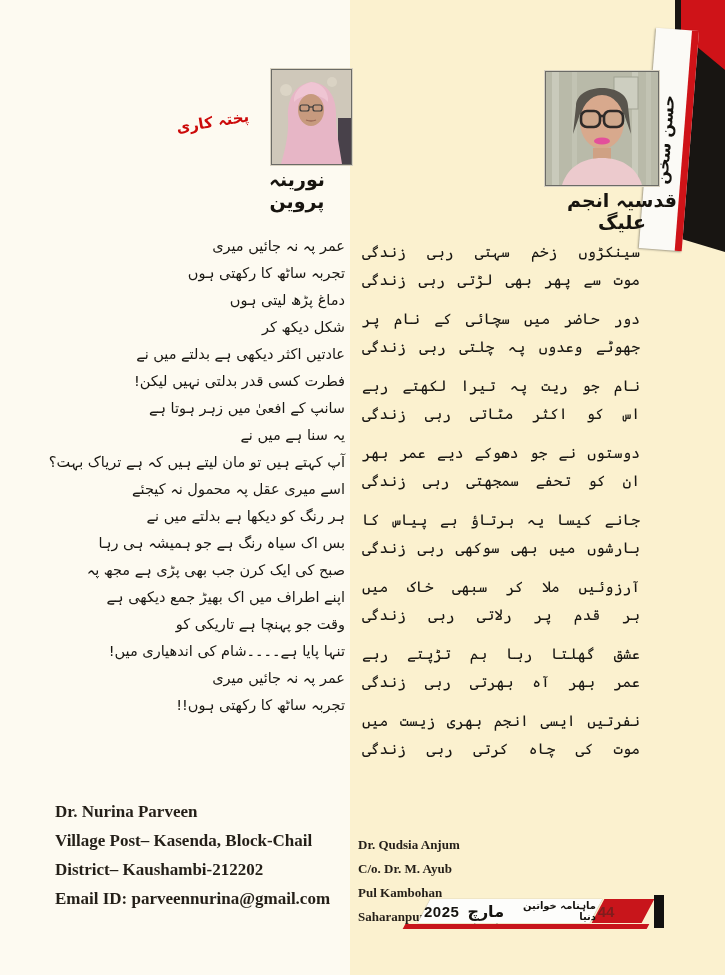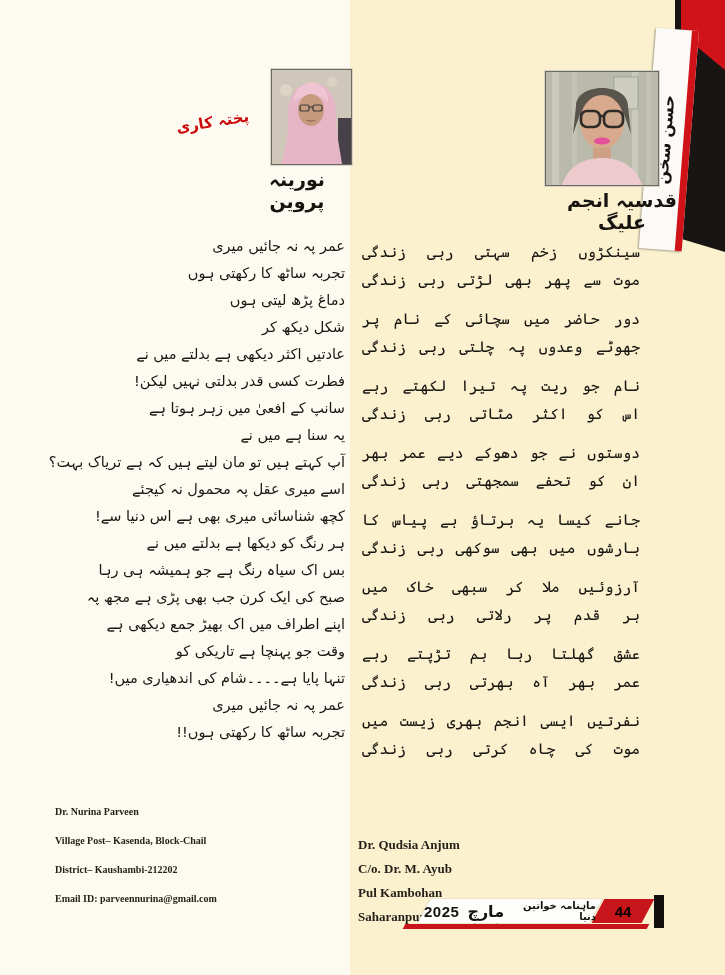--- a/index.html
+++ b/index.html
@@ -39,41 +39,41 @@
   
   .poem-left{position:absolute;right:380px;top:233px;width:300px;direction:rtl;text-align:right;
              font-family:"DejaVu Sans",sans-serif;font-size:14.5px;line-height:27px;color:#191712;}
   .ghazal{position:absolute;left:362px;top:238px;width:278px;direction:rtl;
           font-family:Liberation Serif, serif;font-size:15px;color:#191712;}
   .couplet{margin-bottom:11px;}
   .couplet .hemistich{line-height:28px;text-align:justify;text-align-last:justify;}
 
   
   .contact{position:absolute;color:#241f18;}
-  .contact-left{left:55px;top:797px;font-size:10px;line-height:29px;}
+  .contact-left{left:55px;top:797px;font-size:17px;line-height:29px;}
   .contact-right{left:358px;top:833px;font-size:13px;line-height:24px;}
   .contact .c-name{font-weight:bold;}
   .contact div{font-weight:600;}
 
   
   .footer{position:absolute;left:402px;top:895px;width:268px;height:38px;
           font-family:"Liberation Sans",sans-serif;}
   .f-underline{position:absolute;left:2px;top:29px;width:244px;height:5px;background:#c8151b;
                transform:skewX(-28deg);}
   .f-white{position:absolute;left:22px;top:4px;width:172px;height:24px;background:#fdfdfb;
            transform:skewX(-28deg);box-shadow:0 0 1px rgba(0,0,0,.4);}
   .f-red{position:absolute;left:196px;top:4px;width:50px;height:24px;background:#c8151b;
          transform:skewX(-28deg);}
   .f-band-text{position:absolute;left:22px;top:4px;width:172px;height:24px;display:flex;
                direction:rtl;align-items:center;justify-content:center;gap:8px;color:#15130f;}
   .f-mag{font-family:"DejaVu Sans",sans-serif;font-size:10px;font-weight:bold;}
   .f-month{font-family:"DejaVu Sans",sans-serif;font-size:16px;font-weight:bold;}
   .f-year{font-size:15px;font-weight:bold;letter-spacing:.5px;}
-  .f-page{position:absolute;left:196px;top:4px;width:50px;height:24px;display:flex;align-items:center;
-          justify-content:center;color:#000000;font-size:15px;font-weight:bold;}
+  .f-page{position:absolute;left:179px;top:4px;width:50px;height:24px;display:flex;align-items:center;
+          justify-content:center;color:#7f1d1d;font-size:15px;font-weight:bold;}
   .f-blackbar{position:absolute;left:252px;top:0;width:10px;height:33px;background:#121110;}
 </style>
 </head>
 <body>
 
 <div class="page">
   <div class="col-right-bg"></div>
 
   <div class="corner">
     <div class="corner-black"></div>
@@ -108,21 +108,20 @@
   <div class="poem-line">عمر پہ نہ جائیں میری</div>
       <div class="poem-line">تجربہ ساٹھ کا رکھتی ہوں</div>
       <div class="poem-line">دماغ پڑھ لیتی ہوں</div>
       <div class="poem-line">شکل دیکھ کر</div>
       <div class="poem-line">عادتیں اکثر دیکھی ہے بدلتے میں نے</div>
       <div class="poem-line">فطرت کسی قدر بدلتی نہیں لیکن!</div>
       <div class="poem-line">سانپ کے افعیٰ میں زہر ہوتا ہے</div>
       <div class="poem-line">یہ سنا ہے میں نے</div>
       <div class="poem-line">آپ کہتے ہیں تو مان لیتے ہیں کہ ہے تریاک بہت؟</div>
       <div class="poem-line">اسے میری عقل پہ محمول نہ کیجئے</div>
-      <div class="poem-line">کچھ شناسائی میری بھی ہے اس دنیا سے!</div>
       <div class="poem-line">ہر رنگ کو دیکھا ہے بدلتے میں نے</div>
       <div class="poem-line">بس اک سیاہ رنگ ہے جو ہمیشہ ہی رہا</div>
       <div class="poem-line">صبح کی ایک کرن جب بھی پڑی ہے مجھ پہ</div>
       <div class="poem-line">اپنے اطراف میں اک بھیڑ جمع دیکھی ہے</div>
       <div class="poem-line">وقت جو پہنچا ہے تاریکی کو</div>
       <div class="poem-line">تنہا پایا ہے۔۔۔۔شام کی اندھیاری میں!</div>
       <div class="poem-line">عمر پہ نہ جائیں میری</div>
       <div class="poem-line">تجربہ ساٹھ کا رکھتی ہوں!!</div>
     </div>
 

